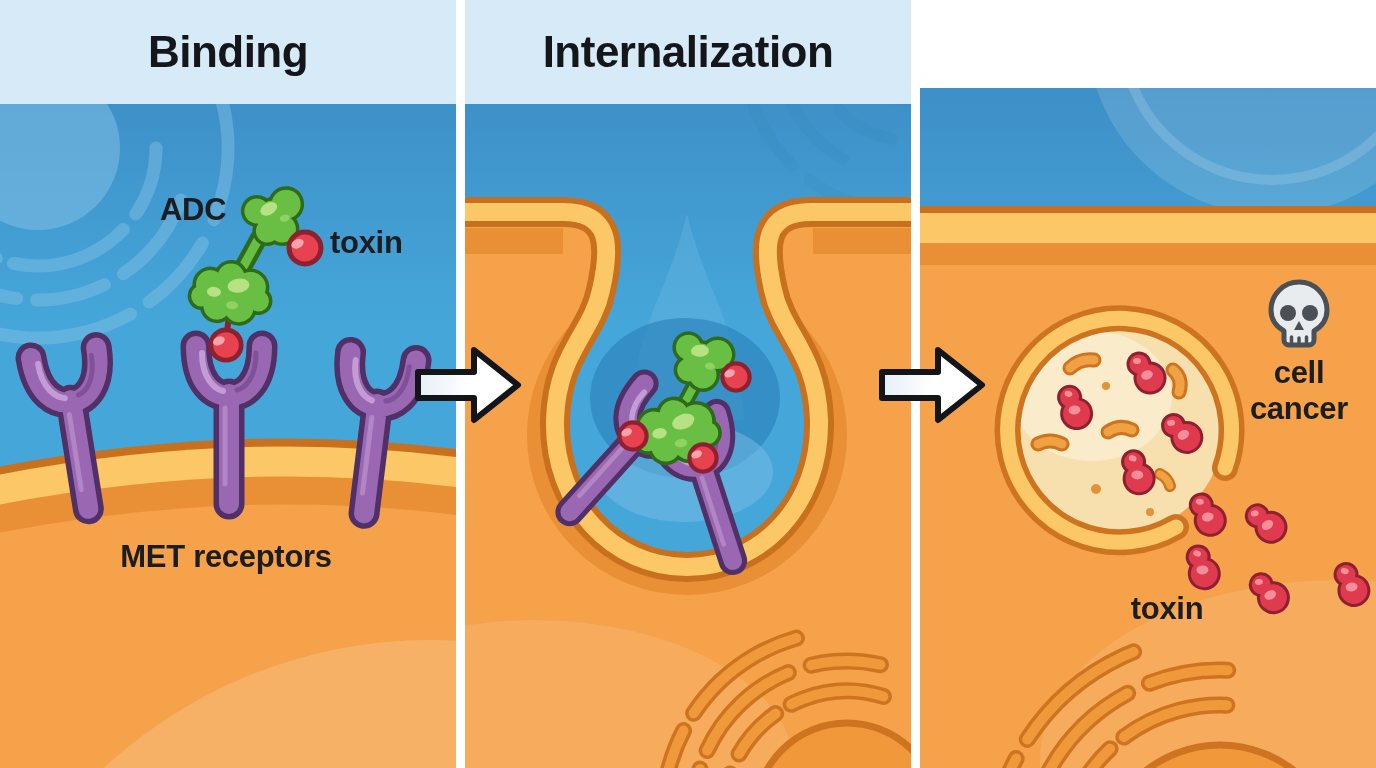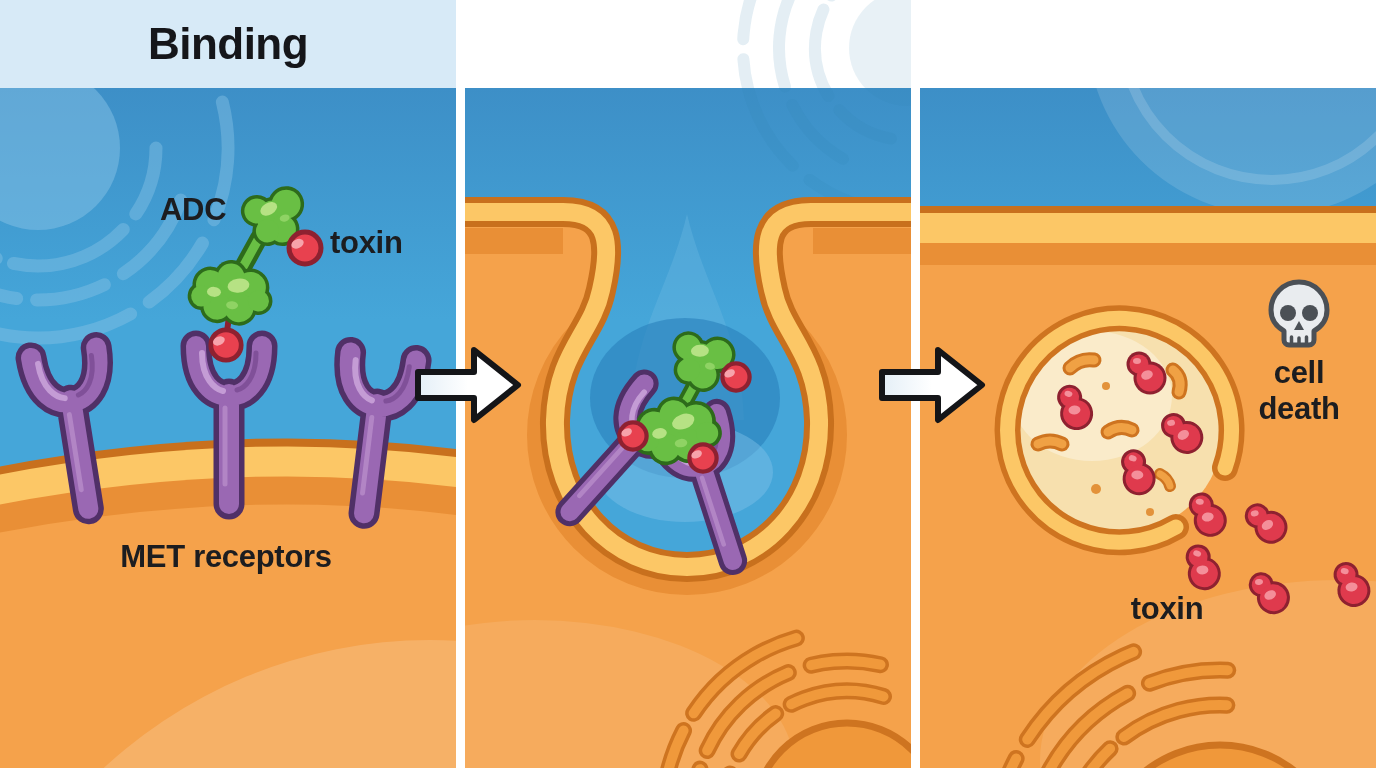--- a/index.html
+++ b/index.html
@@ -3,21 +3,21 @@
 <meta charset="utf-8">
 <style>
   html,body{margin:0;padding:0;background:#ffffff;}
   #stage{position:relative;width:1376px;height:768px;overflow:hidden;background:#ffffff;
          font-family:"Liberation Sans",sans-serif;}
   .panel{position:absolute;top:0;height:768px;overflow:hidden;}
   #panel-binding{left:0;width:456px;}
   #panel-internalization{left:465px;width:446px;}
   #panel-payload{left:920px;width:456px;}
   .panel > svg{position:absolute;left:0;top:0;}
-  .hdr{position:absolute;left:0;top:0;right:0;height:88px;background:#d7eaf7;
+  .hdr{position:absolute;left:0;top:0;right:0;height:104px;background:#d7eaf7;
        display:flex;align-items:center;justify-content:center;
        font-weight:800;font-size:44px;color:#15161a;letter-spacing:-0.5px;z-index:4;}
   .lbl{position:absolute;font-weight:800;font-size:31px;line-height:34px;color:#1c1d20;
        letter-spacing:-0.3px;z-index:5;white-space:nowrap;}
   .lbl.center{transform:translateX(-50%);}
   .divider{position:absolute;top:0;height:768px;background:#ffffff;z-index:3;}
   #divider-1{left:456px;width:9px;}
   #divider-2{left:911px;width:9px;}
   #arrows{position:absolute;left:0;top:0;z-index:6;pointer-events:none;}
 </style>
@@ -190,20 +190,21 @@
       <g stroke-linecap="round">
         <circle cx="382" cy="815" r="92" fill="#f0983a" stroke="#ce7420" stroke-width="7"></circle>
         <circle cx="382" cy="815" r="124" fill="none" stroke="#ce7420" stroke-width="17" stroke-dasharray="85 22 55 18 95 9999" transform="rotate(160 382 815)"></circle>
         <circle cx="382" cy="815" r="124" fill="none" stroke="#f0993b" stroke-width="10" stroke-dasharray="85 22 55 18 95 9999" transform="rotate(160 382 815)"></circle>
         <circle cx="382" cy="815" r="154" fill="none" stroke="#ce7420" stroke-width="17" stroke-dasharray="60 20 115 24 70 9999" transform="rotate(175 382 815)"></circle>
         <circle cx="382" cy="815" r="154" fill="none" stroke="#f0993b" stroke-width="10" stroke-dasharray="60 20 115 24 70 9999" transform="rotate(175 382 815)"></circle>
         <circle cx="382" cy="815" r="184" fill="none" stroke="#ce7420" stroke-width="17" stroke-dasharray="95 24 65 20 130 9999" transform="rotate(150 382 815)"></circle>
         <circle cx="382" cy="815" r="184" fill="none" stroke="#f0993b" stroke-width="10" stroke-dasharray="95 24 65 20 130 9999" transform="rotate(150 382 815)"></circle>
       </g>
     </svg>
+    <div class="hdr">Internalization</div>
   </div>
 
   <div class="panel" id="panel-payload">
     <svg width="456" height="768" viewBox="0 0 456 768">
       <rect x="0" y="88" width="456" height="680" fill="url(#bgBlue)"></rect>
       <g>
         <circle cx="352" cy="30" r="185" fill="#ffffff" opacity="0.13"></circle>
         <circle cx="352" cy="30" r="150" fill="none" stroke="#ffffff" stroke-width="10" opacity="0.15"></circle>
       </g>
       <g>
@@ -256,21 +257,21 @@
       </g>
       <g transform="translate(379,318)">
         <path d="M -28,-8 a 28,28 0 1 1 56,0 c 0,10 -6,17 -13,21 l 0,9 a 5,5 0 0 1 -5,5 h -20 a 5,5 0 0 1 -5,-5 l 0,-9 c -7,-4 -13,-11 -13,-21 z" fill="#e9ecef" stroke="#4b5056" stroke-width="5" stroke-linejoin="round"></path>
         <circle cx="-11" cy="-5" r="8" fill="#4b5056"></circle>
         <circle cx="11" cy="-5" r="8" fill="#4b5056"></circle>
         <path d="M 0,3 L -5,12 L 5,12 Z" fill="#4b5056"></path>
         <path d="M -7.5,19 v 7 M 0,20 v 7 M 7.5,19 v 7" stroke="#4b5056" stroke-width="3.5" stroke-linecap="round"></path>
       </g>
     </svg>
     <div class="lbl center" style="left:379px;top:356px;">cell</div>
-    <div class="lbl center" style="left:379px;top:392px;">death</div>
+    <div class="lbl center" style="left:379px;top:392px;">cancer</div>
     <div class="lbl center" style="left:247px;top:592px;">toxin</div>
   </div>
 
   <div class="divider" id="divider-1"></div>
   <div class="divider" id="divider-2"></div>
 
   <svg id="arrows" width="1376" height="768" viewBox="0 0 1376 768">
     <g transform="translate(468,385)">
       <path d="M -50,-13 L 6,-13 L 6,-35 L 50,0 L 6,35 L 6,13 L -50,13 Z" fill="url(#arrowFill)" stroke="#141518" stroke-width="6" stroke-linejoin="round"></path>
     </g>

